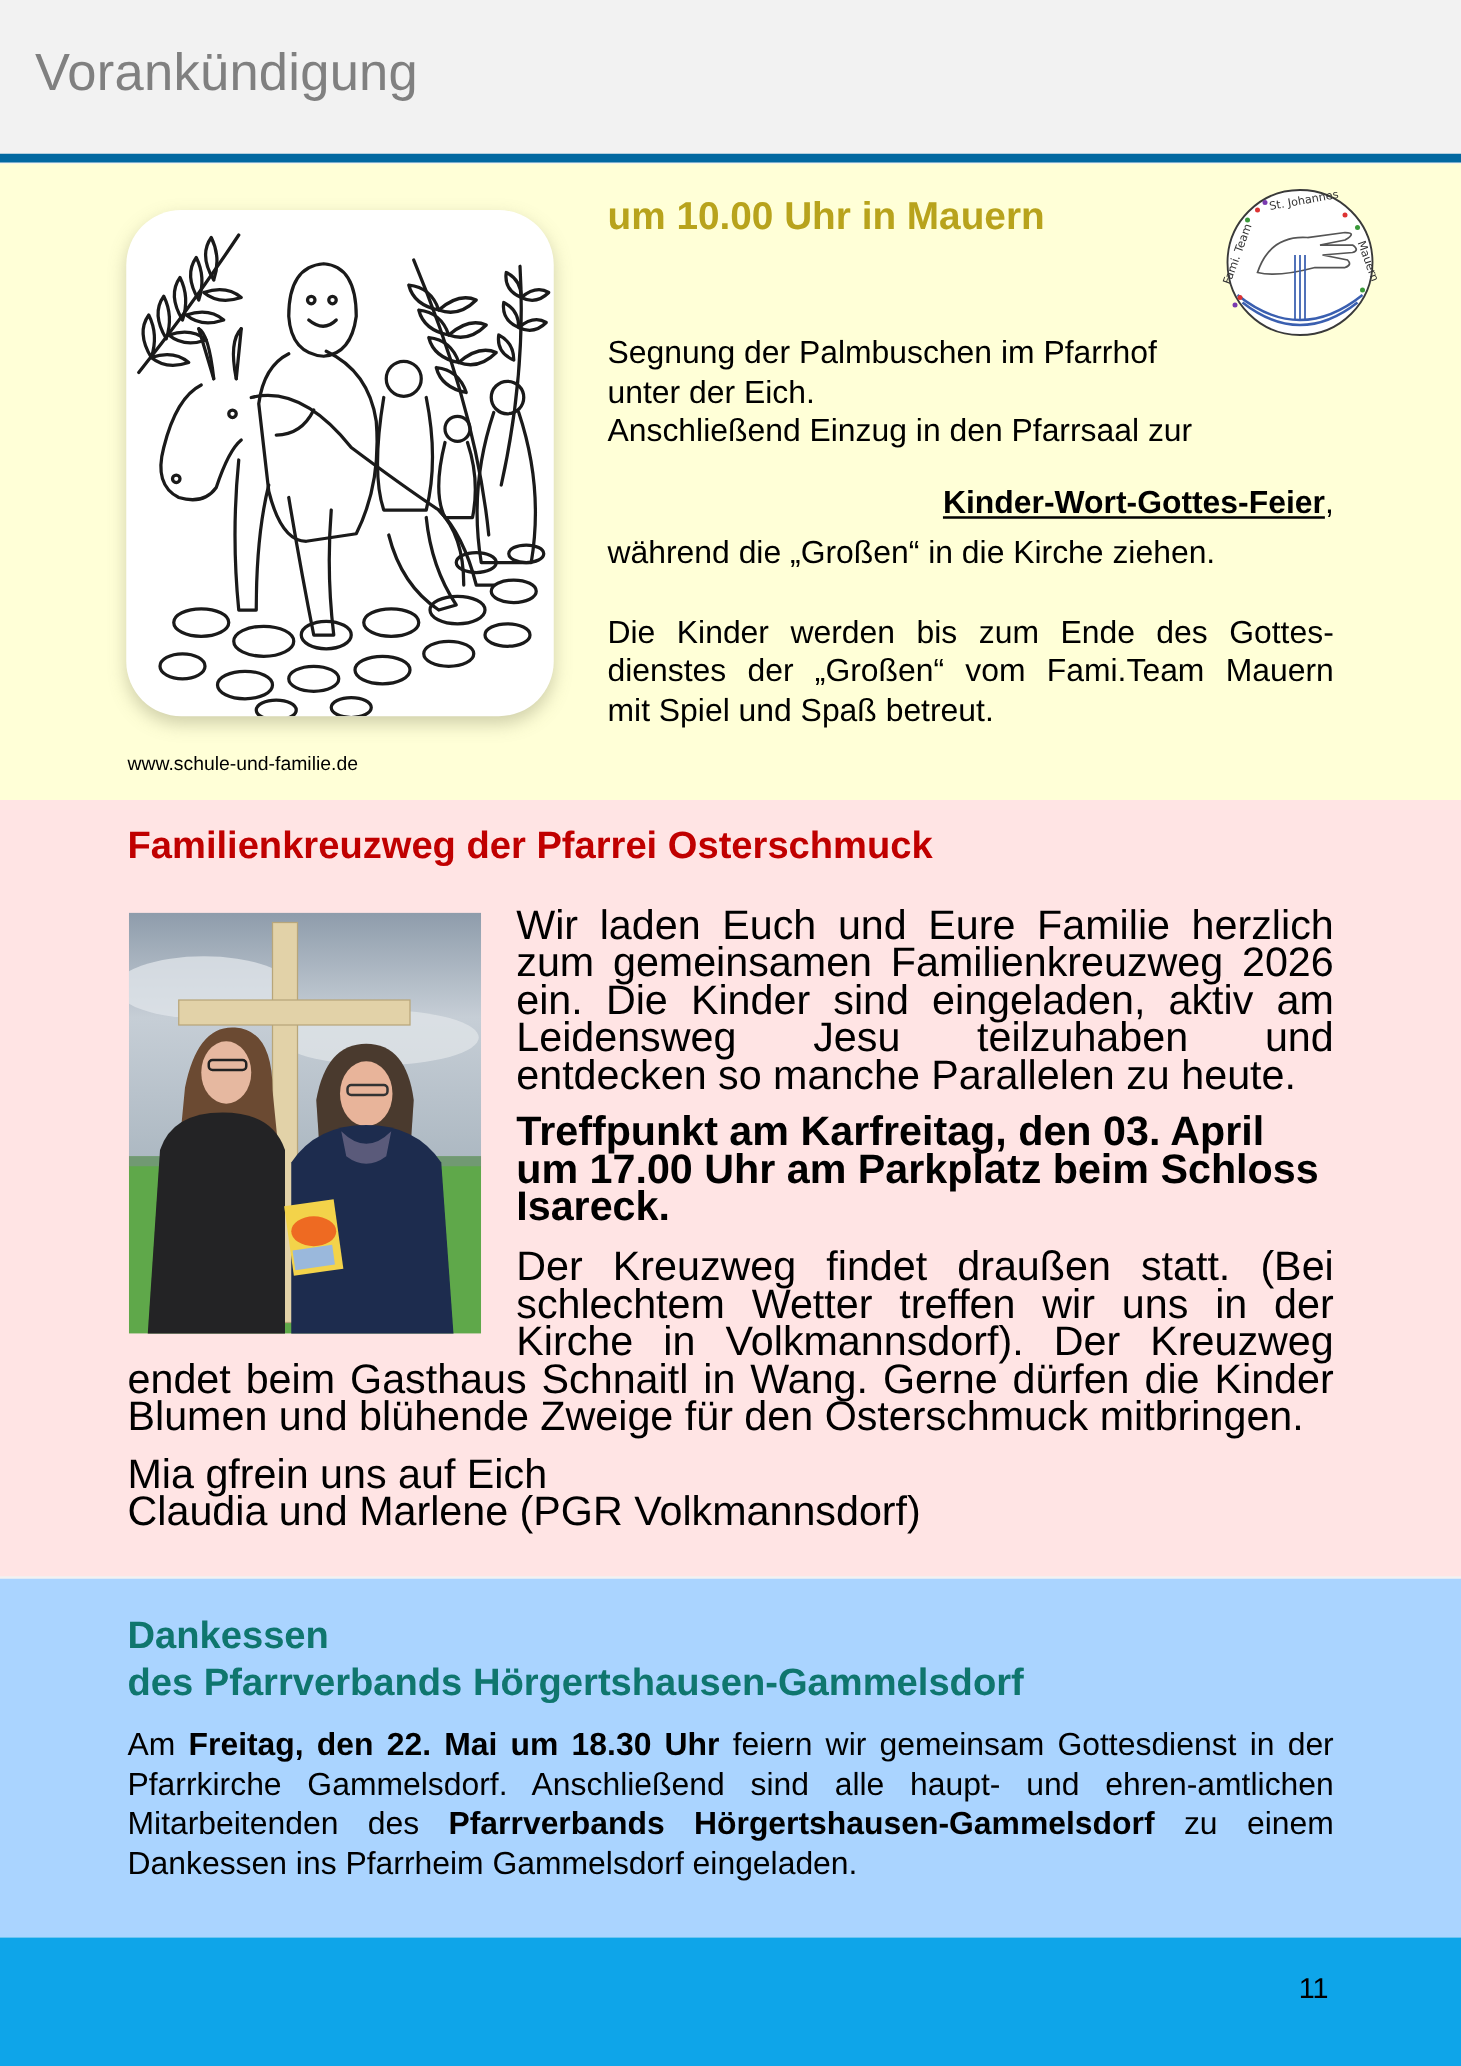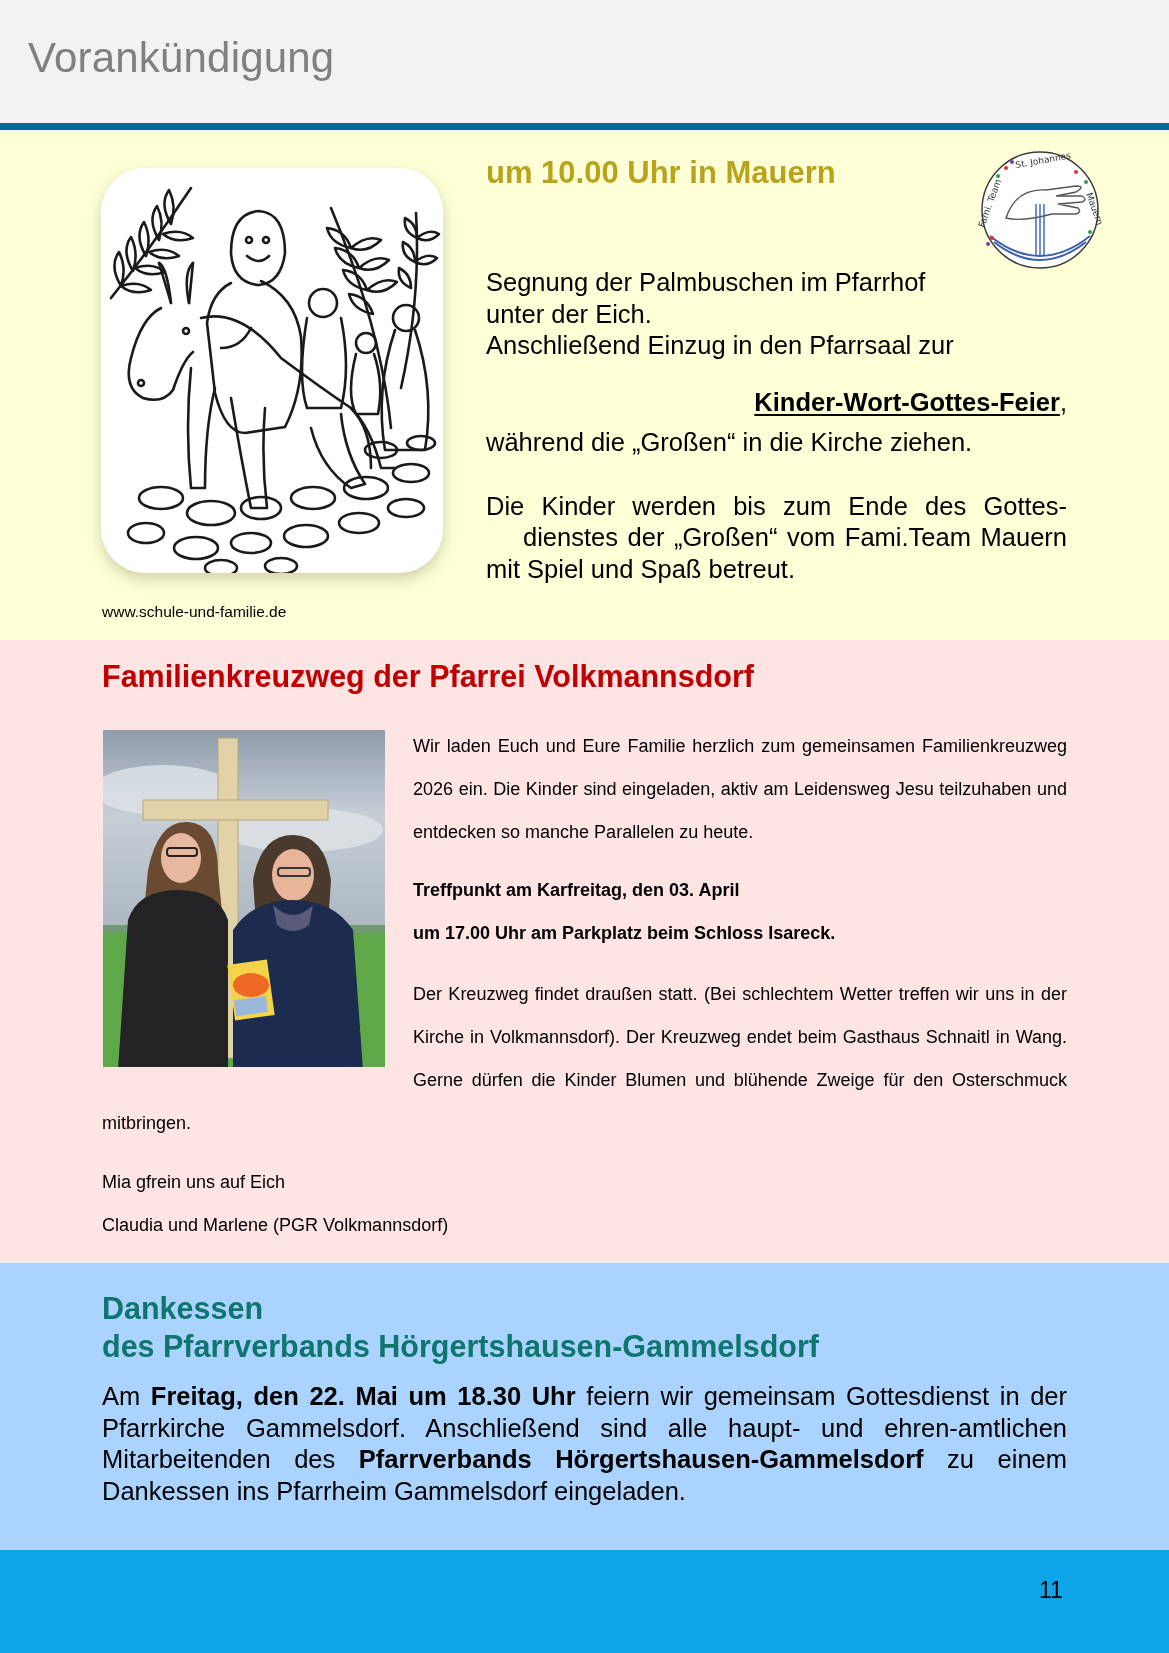--- a/index.html
+++ b/index.html
@@ -24,21 +24,21 @@
   .palm-text { position: absolute; left: 486px; top: 136px; width: 581px; font-size: 25.5px; line-height: 31.5px; color: #000; }
   .palm-text p { margin: 0; }
   .palm-text .kwg { margin-top: 25px; margin-bottom: 9px; text-align: right; }
   .palm-text .kwg b { text-decoration: underline; text-underline-offset: 3px; }
   .palm-text .gap { height: 32px; }
 
   
   .kw-title { position: absolute; left: 102px; top: -14px; font-size: 30.5px; font-weight: bold; color: #c00000; line-height: 100px; }
   .kw-photo { position: absolute; left: 103px; top: 90px; width: 282px; height: 337px; overflow: hidden; }
   .kw-photo svg { width: 100%; height: 100%; display: block; }
-  .kw-body { position: absolute; left: 102px; top: 85px; width: 965px; font-size: 18px; line-height: 43px; }
+  .kw-body { position: absolute; left: 102px; top: 85px; width: 965px; font-size: 33px; line-height: 30px; }
   .kw-body .float { float: left; width: 311px; height: 337px; }
   .kw-body p { text-align: justify; }
   .kw-body .b { font-weight: bold; margin-top: 15px; text-align: left; }
   .kw-body .p3 { margin-top: 18px; }
   .kw-body .sig { margin-top: 16px; text-align: left; }
 
   
   .dk-title { position: absolute; left: 102px; top: 26px; font-size: 30.5px; font-weight: bold; color: #0f766e; line-height: 38px; }
   .dk-body { position: absolute; left: 102px; top: 118px; width: 965px; font-size: 25.5px; line-height: 31.6px; text-align: justify; text-align-last: left; }
 </style>
@@ -161,27 +161,27 @@
   </div>
 
   <div class="palm-text">
     <p>Segnung der Palmbuschen im Pfarrhof</p>
     <p>unter der Eich.</p>
     <p>Anschließend Einzug in den Pfarrsaal zur</p>
     <p class="kwg"><b>Kinder-Wort-Gottes-Feier</b><span>,</span></p>
     <p>während die „Großen“ in die Kirche ziehen.</p>
     <div class="gap"></div>
     <p style="text-align:justify;text-align-last:justify;">Die Kinder werden bis zum Ende des Gottes-</p>
-    <p style="text-align:justify;text-align-last:justify;margin-left:37px;">dienstes der „Großen“ vom Fami.Team Mauern</p>
+    <p style="text-align:justify;text-align-last:justify;">dienstes der „Großen“ vom Fami.Team Mauern</p>
     <p>mit Spiel und Spaß betreut.</p>
   </div>
 </section>
 
 <section class="sec-pink">
-  <h2 class="kw-title">Familienkreuzweg der Pfarrei Volkmannsdorf</h2>
+  <h2 class="kw-title">Familienkreuzweg der Pfarrei Osterschmuck</h2>
 
   <div class="kw-photo" role="img" aria-label="Claudia und Marlene mit Holzkreuz auf einem Feld">
     <svg viewBox="0 0 282 337" preserveAspectRatio="none">
       <defs>
         <linearGradient id="sky" x1="0" y1="0" x2="0" y2="1">
           <stop offset="0" stop-color="#8e9cab"></stop>
             <stop offset="0.4" stop-color="#c6ced6"></stop>
             <stop offset="1" stop-color="#aab6c0"></stop>
         </linearGradient>
       </defs>

